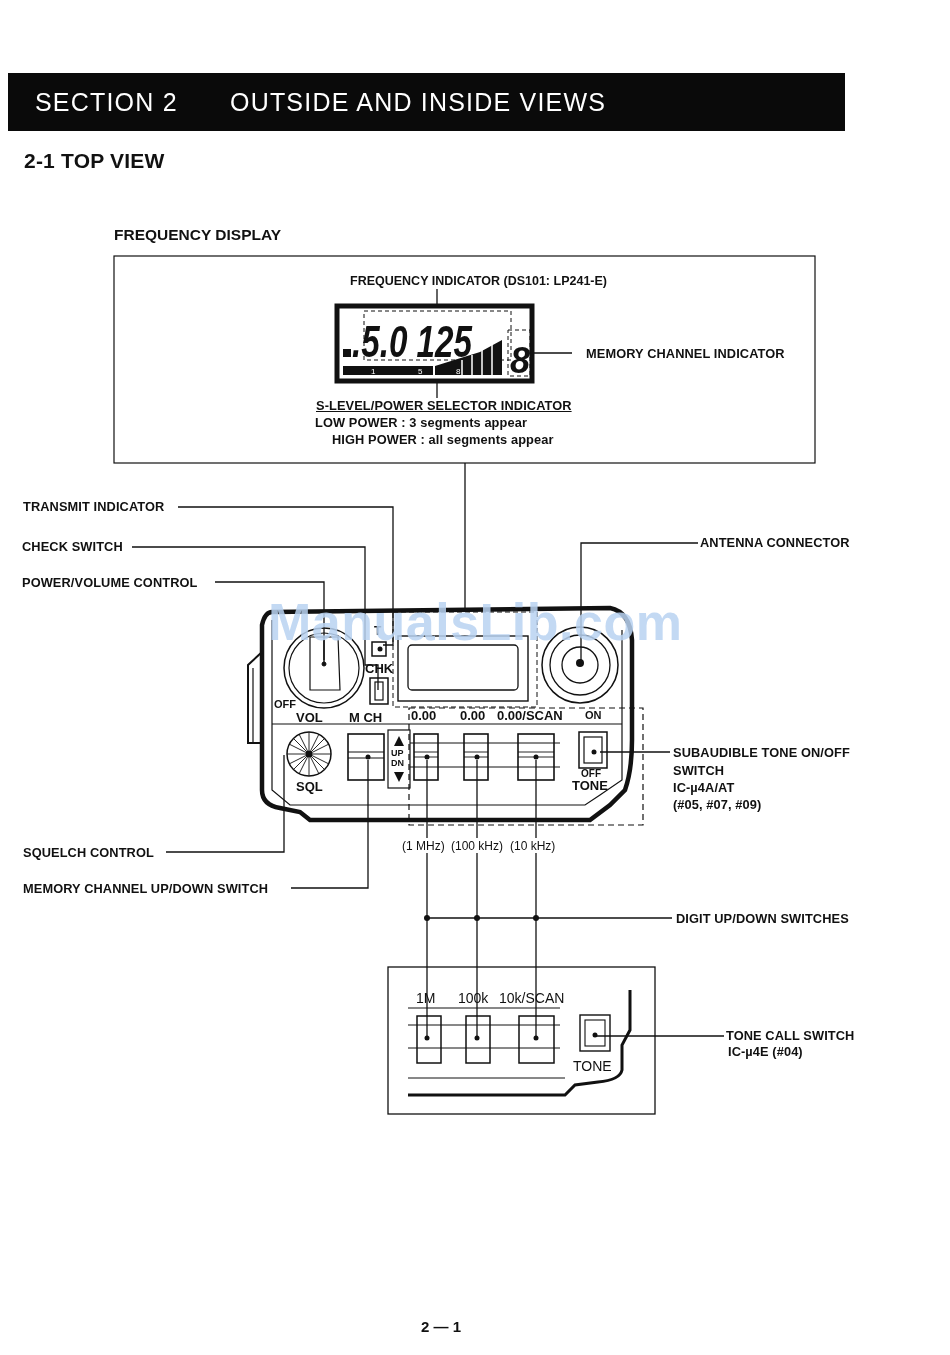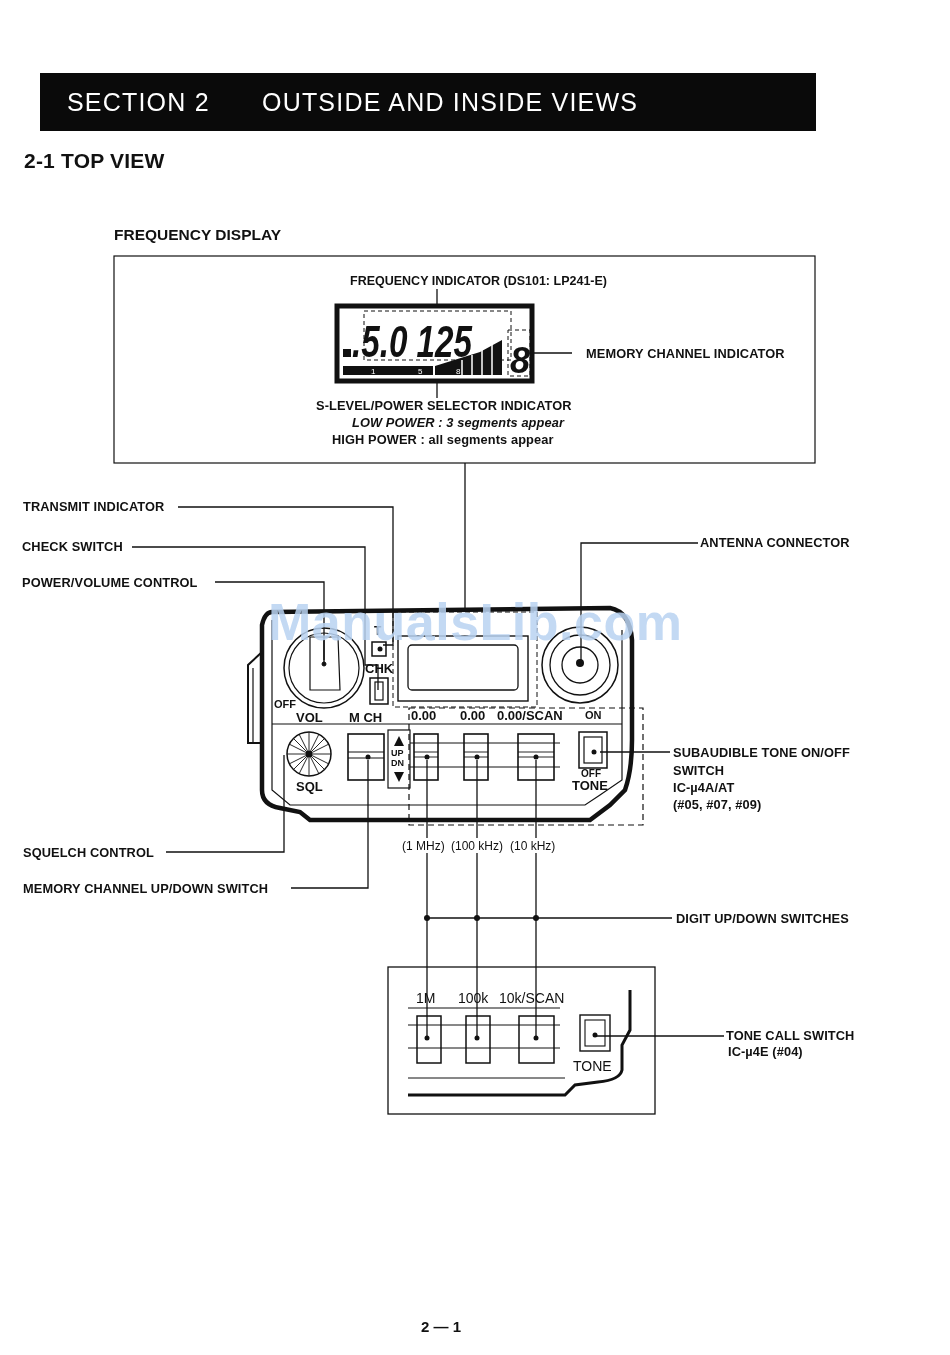--- a/index.html
+++ b/index.html
@@ -1,19 +1,19 @@
 <!DOCTYPE html>
 <html><head>
 <meta charset="utf-8">
 <style>
   html, body { margin:0; padding:0; background:#ffffff; }
   body { width:950px; height:1355px; position:relative; overflow:hidden;
          font-family:"Liberation Sans", "DejaVu Sans", sans-serif; color:#111; }
   .abs { position:absolute; }
-  .section-bar { left:40px; top:73px; width:776px; height:58px; background:#0a0a0a; }
+  .section-bar { left:8px; top:73px; width:837px; height:58px; background:#0a0a0a; }
   .section-bar .sec { position:absolute; left:27px; top:15px; color:#fff; font-size:25px; letter-spacing:1.2px; }
   .section-bar .ttl { position:absolute; left:222px; top:15px; color:#fff; font-size:25px; letter-spacing:1.2px;text-align:right; }
   .h2 { left:24px; top:149px; font-size:21px; font-weight:bold; letter-spacing:0.2px; }
   .h3 { left:114px; top:226px; font-size:15.5px; font-weight:bold; }
   .lbl { font-size:12.8px; font-weight:bold; white-space:nowrap; letter-spacing:0.1px; }
   .lbl-n { font-size:12.8px; white-space:nowrap; }
   .small { font-size:12.5px; font-weight:bold; white-space:nowrap; }
   svg.diagram { position:absolute; left:0; top:0; }
   .watermark { left:268px; top:592px; font-size:52px; font-weight:bold; color:#b9d3f2; opacity:0.85; letter-spacing:0.5px; }
   .pageno { left:421px; top:1318px; font-size:15px; font-weight:bold; }
@@ -182,22 +182,22 @@
   <g fill="#111">
     <circle cx="427" cy="1038" r="2.5"></circle>
       <circle cx="477" cy="1038" r="2.5"></circle>
       <circle cx="536" cy="1038" r="2.5"></circle>
     <circle cx="595" cy="1035" r="2.5"></circle>
   </g>
 </svg>
 
 <div class="abs small" style="left:350px;top:274px;">FREQUENCY INDICATOR (DS101: LP241-E)</div>
 <div class="abs lbl" style="left:575px;top:346px;margin-left:11px;">MEMORY CHANNEL INDICATOR</div>
-<div class="abs lbl" style="left:316px;top:398px;">S-LEVEL/POWER SELECTOR INDICATOR</div>
-<div class="abs lbl" style="left:352px;top:415px;font-style:italic;">LOW POWER  : 3 segments appear</div>
+<div class="abs lbl" style="left:316px;top:398px;text-decoration:underline;">S-LEVEL/POWER SELECTOR INDICATOR</div>
+<div class="abs lbl" style="left:315px;top:415px;">LOW POWER  : 3 segments appear</div>
 <div class="abs lbl" style="left:332px;top:432px;">HIGH POWER : all segments appear</div>
 
 <div class="abs lbl" style="left:23px;top:499px;">TRANSMIT INDICATOR</div>
 <div class="abs lbl" style="left:22px;top:539px;">CHECK SWITCH</div>
 <div class="abs lbl" style="left:22px;top:575px;">POWER/VOLUME CONTROL</div>
 <div class="abs lbl" style="left:23px;top:845px;">SQUELCH CONTROL</div>
 <div class="abs lbl" style="left:23px;top:881px;">MEMORY CHANNEL UP/DOWN SWITCH</div>
 
 <div class="abs lbl" style="left:700px;top:535px;">ANTENNA CONNECTOR</div>
 <div class="abs lbl" style="left:673px;top:745px;">SUBAUDIBLE TONE ON/OFF</div>

